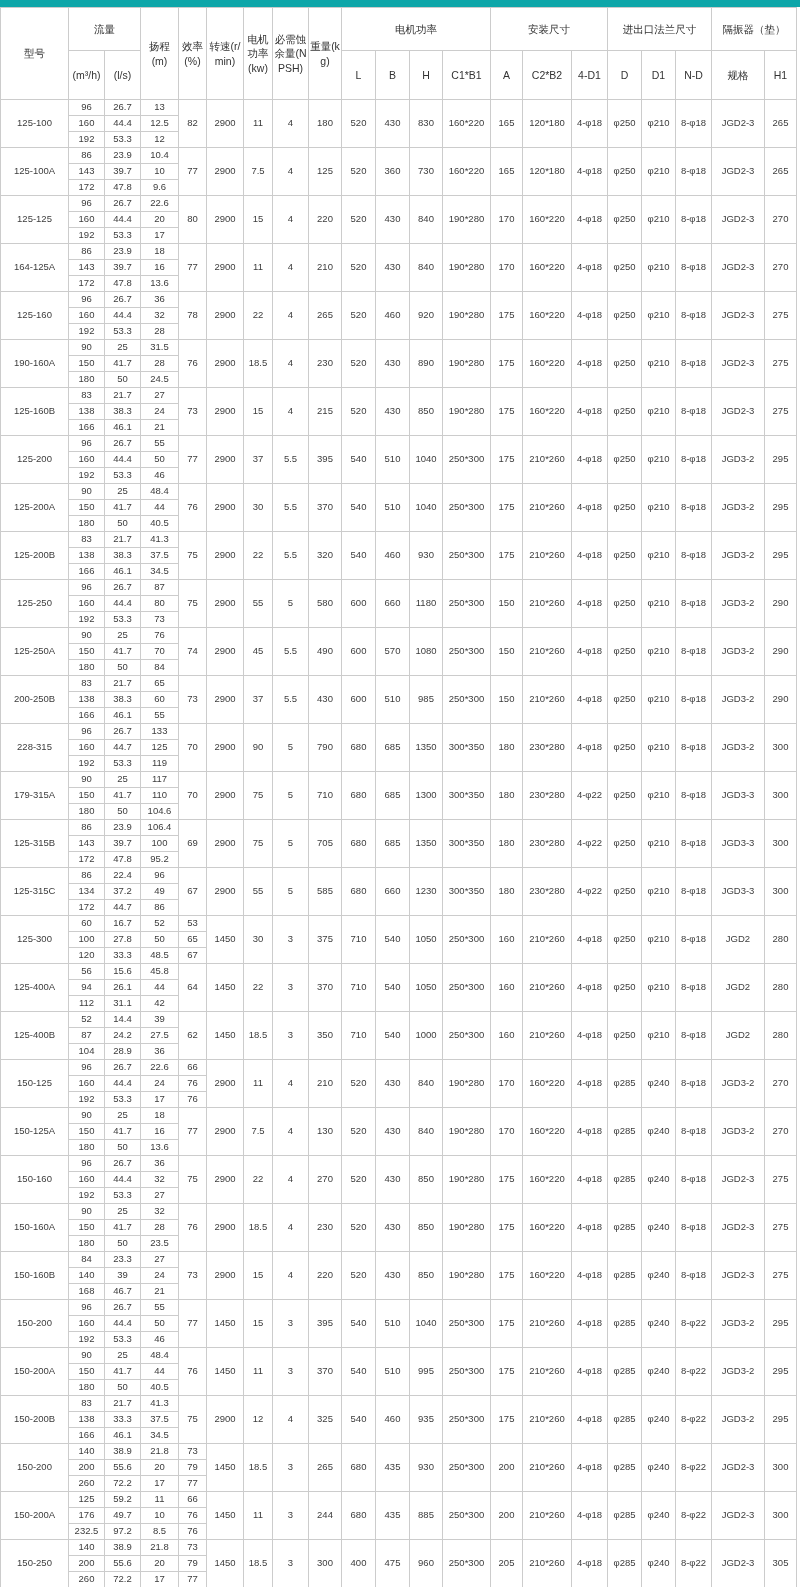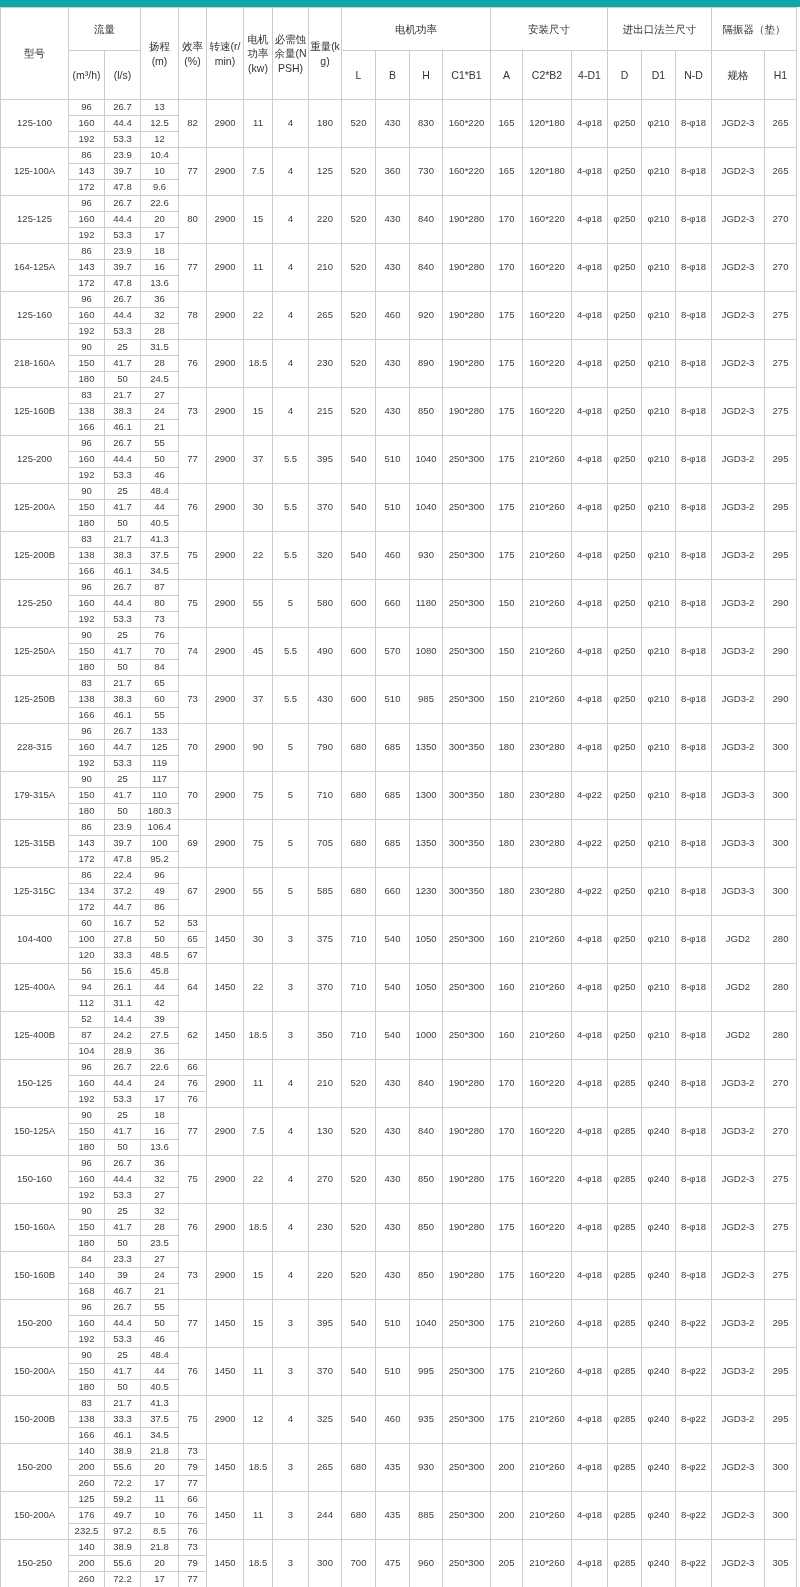--- a/index.html
+++ b/index.html
@@ -236,21 +236,21 @@
         <td>160</td>
         <td>44.4</td>
         <td>32</td>
       </tr>
       <tr>
         <td>192</td>
         <td>53.3</td>
         <td>28</td>
       </tr>
       <tr>
-        <td rowspan="3">218-160A</td>
+        <td rowspan="3">190-160A</td>
         <td>90</td>
         <td>25</td>
         <td>31.5</td>
         <td rowspan="3">76</td>
         <td rowspan="3">2900</td>
         <td rowspan="3">18.5</td>
         <td rowspan="3">4</td>
         <td rowspan="3">230</td>
         <td rowspan="3">520</td>
         <td rowspan="3">430</td>
@@ -467,21 +467,21 @@
         <td>150</td>
         <td>41.7</td>
         <td>70</td>
       </tr>
       <tr>
         <td>180</td>
         <td>50</td>
         <td>84</td>
       </tr>
       <tr>
-        <td rowspan="3">125-250B</td>
+        <td rowspan="3">200-250B</td>
         <td>83</td>
         <td>21.7</td>
         <td>65</td>
         <td rowspan="3">73</td>
         <td rowspan="3">2900</td>
         <td rowspan="3">37</td>
         <td rowspan="3">5.5</td>
         <td rowspan="3">430</td>
         <td rowspan="3">600</td>
         <td rowspan="3">510</td>
@@ -563,21 +563,21 @@
         <td rowspan="3">300</td>
       </tr>
       <tr>
         <td>150</td>
         <td>41.7</td>
         <td>110</td>
       </tr>
       <tr>
         <td>180</td>
         <td>50</td>
-        <td>180.3</td>
+        <td>104.6</td>
       </tr>
       <tr>
         <td rowspan="3">125-315B</td>
         <td>86</td>
         <td>23.9</td>
         <td>106.4</td>
         <td rowspan="3">69</td>
         <td rowspan="3">2900</td>
         <td rowspan="3">75</td>
         <td rowspan="3">5</td>
@@ -632,21 +632,21 @@
         <td>134</td>
         <td>37.2</td>
         <td>49</td>
       </tr>
       <tr>
         <td>172</td>
         <td>44.7</td>
         <td>86</td>
       </tr>
       <tr>
-        <td rowspan="3">104-400</td>
+        <td rowspan="3">125-300</td>
         <td>60</td>
         <td>16.7</td>
         <td>52</td>
         <td>53</td>
         <td rowspan="3">1450</td>
         <td rowspan="3">30</td>
         <td rowspan="3">3</td>
         <td rowspan="3">375</td>
         <td rowspan="3">710</td>
         <td rowspan="3">540</td>
@@ -1078,21 +1078,21 @@
       <tr>
         <td rowspan="3">150-250</td>
         <td>140</td>
         <td>38.9</td>
         <td>21.8</td>
         <td>73</td>
         <td rowspan="3">1450</td>
         <td rowspan="3">18.5</td>
         <td rowspan="3">3</td>
         <td rowspan="3">300</td>
-        <td rowspan="3">700</td>
+        <td rowspan="3">400</td>
         <td rowspan="3">475</td>
         <td rowspan="3">960</td>
         <td rowspan="3">250*300</td>
         <td rowspan="3">205</td>
         <td rowspan="3">210*260</td>
         <td rowspan="3">4-φ18</td>
         <td rowspan="3">φ285</td>
         <td rowspan="3">φ240</td>
         <td rowspan="3">8-φ22</td>
         <td rowspan="3">JGD2-3</td>

